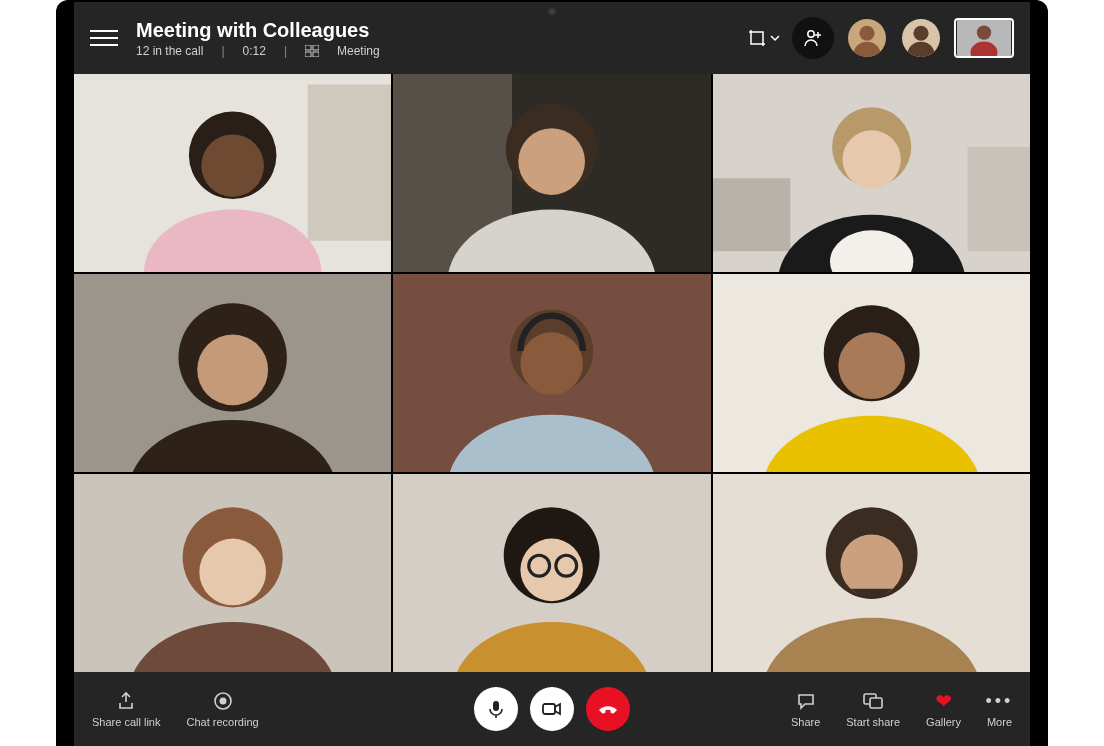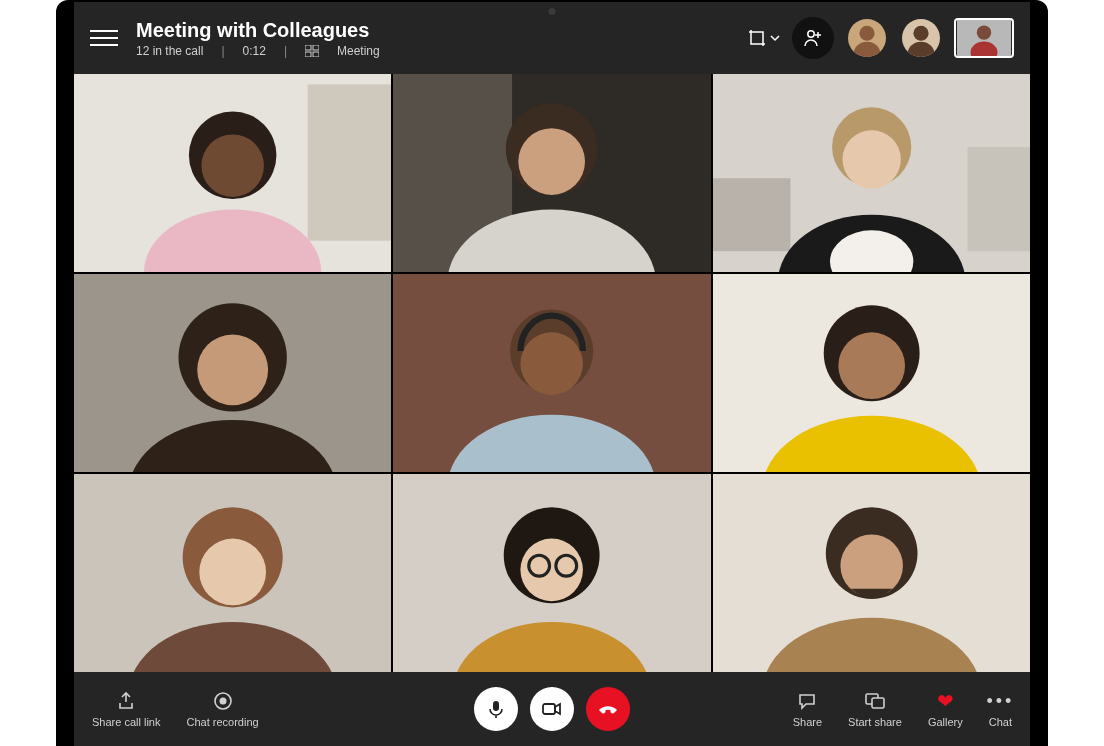--- a/index.html
+++ b/index.html
@@ -259,19 +259,19 @@
               </svg>
           </div>
           <span>Start share</span>
         </div>
         <div class="bb-item">
           <div class="ico heart">❤</div>
           <span>Gallery</span>
         </div>
         <div class="bb-item">
           <div class="ico dots">•••</div>
-          <span>Chat</span>
+          <span>More</span>
         </div>
       </div>
     </div>
 
   </div>
 </div>
 
 </body></html>

